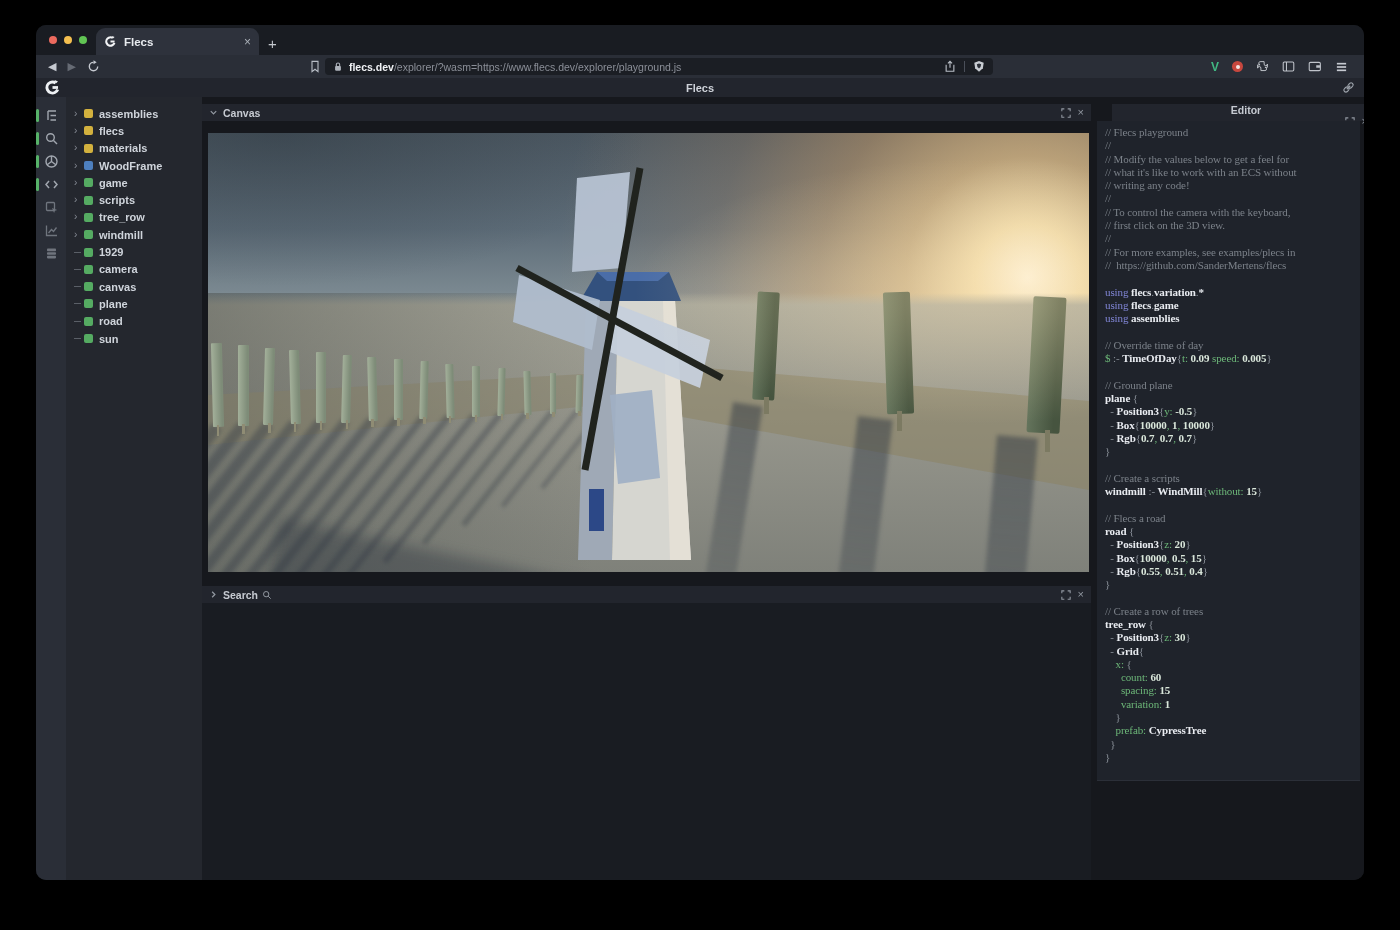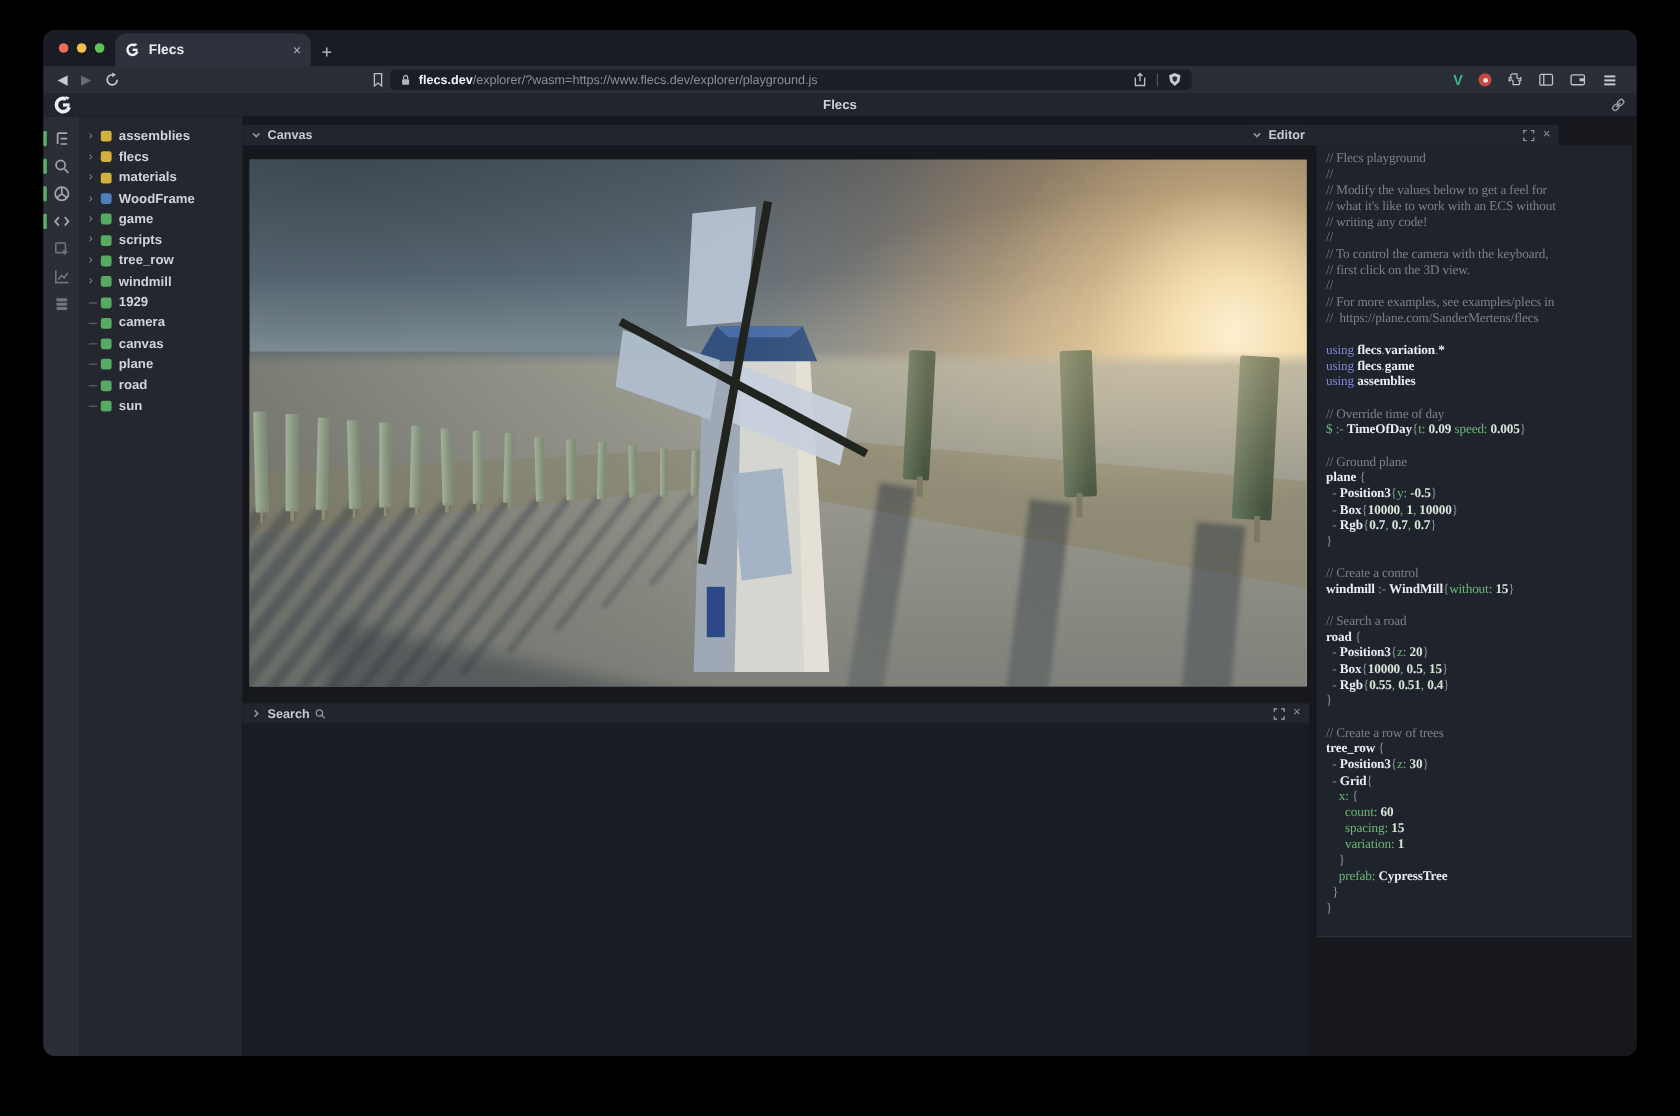--- a/index.html
+++ b/index.html
@@ -426,21 +426,21 @@
         </svg>
       <div class="ph-icons">
         <svg width="10" height="10" viewBox="0 0 12 12">
           <path d="M1 4 V1 H4 M8 1 H11 V4 M11 8 V11 H8 M4 11 H1 V8" fill="none" stroke="#9298a1" stroke-width="1.3"></path>
           </svg>
         <span class="ph-x">×</span>
       </div>
     </div>
     <div class="search-content"></div>
 
-    <div class="panel-header" style="left:1000px;top:7px;width:263px;">
+    <div class="panel-header" style="left:1076px;top:7px;width:263px;flex-direction:column;">
       <svg width="9" height="9" viewBox="0 0 10 10">
         <polyline points="2,3.5 5,6.5 8,3.5" fill="none" stroke="#9298a1" stroke-width="1.4"></polyline>
         </svg>
       <span class="ph-title">Editor</span>
       <div class="ph-icons">
         <svg width="10" height="10" viewBox="0 0 12 12">
           <path d="M1 4 V1 H4 M8 1 H11 V4 M11 8 V11 H8 M4 11 H1 V8" fill="none" stroke="#9298a1" stroke-width="1.3"></path>
           </svg>
         <span class="ph-x">×</span>
       </div>
@@ -449,40 +449,40 @@
         <div class="code-line"><span class="c">// Flecs playground</span></div>
         <div class="code-line"><span class="c">//</span></div>
         <div class="code-line"><span class="c">// Modify the values below to get a feel for</span></div>
         <div class="code-line"><span class="c">// what it's like to work with an ECS without</span></div>
         <div class="code-line"><span class="c">// writing any code!</span></div>
         <div class="code-line"><span class="c">//</span></div>
         <div class="code-line"><span class="c">// To control the camera with the keyboard,</span></div>
         <div class="code-line"><span class="c">// first click on the 3D view.</span></div>
         <div class="code-line"><span class="c">//</span></div>
         <div class="code-line"><span class="c">// For more examples, see examples/plecs in</span></div>
-        <div class="code-line"><span class="c">//  https://plane.com/SanderMertens/flecs</span></div>
+        <div class="code-line"><span class="c">//  https://github.com/SanderMertens/flecs</span></div>
         <div class="code-line"></div>
         <div class="code-line"><span class="k">using </span><span class="i">flecs</span><span class="p">.</span><span class="i">variation</span><span class="p">.</span><span class="i">*</span></div>
         <div class="code-line"><span class="k">using </span><span class="i">flecs</span><span class="p">.</span><span class="i">game</span></div>
         <div class="code-line"><span class="k">using </span><span class="i">assemblies</span></div>
         <div class="code-line"></div>
         <div class="code-line"><span class="c">// Override time of day</span></div>
         <div class="code-line"><span class="g">$ </span><span class="p">:- </span><span class="i">TimeOfDay</span><span class="p">{</span><span class="g">t: </span><span class="n">0.09 </span><span class="g">speed: </span><span class="n">0.005</span><span class="p">}</span></div>
         <div class="code-line"></div>
         <div class="code-line"><span class="c">// Ground plane</span></div>
         <div class="code-line"><span class="i">plane </span><span class="p">{</span></div>
         <div class="code-line"><span class="p">  - </span><span class="i">Position3</span><span class="p">{</span><span class="g">y: </span><span class="n">-0.5</span><span class="p">}</span></div>
         <div class="code-line"><span class="p">  - </span><span class="i">Box</span><span class="p">{</span><span class="n">10000</span><span class="g">, </span><span class="n">1</span><span class="g">, </span><span class="n">10000</span><span class="p">}</span></div>
         <div class="code-line"><span class="p">  - </span><span class="i">Rgb</span><span class="p">{</span><span class="n">0.7</span><span class="g">, </span><span class="n">0.7</span><span class="g">, </span><span class="n">0.7</span><span class="p">}</span></div>
         <div class="code-line"><span class="p">}</span></div>
         <div class="code-line"></div>
-        <div class="code-line"><span class="c">// Create a control</span></div>
+        <div class="code-line"><span class="c">// Create a scripts</span></div>
         <div class="code-line"><span class="i">windmill </span><span class="p">:- </span><span class="i">WindMill</span><span class="p">{</span><span class="g">without: </span><span class="n">15</span><span class="p">}</span></div>
         <div class="code-line"></div>
-        <div class="code-line"><span class="c">// Search a road</span></div>
+        <div class="code-line"><span class="c">// Flecs a road</span></div>
         <div class="code-line"><span class="i">road </span><span class="p">{</span></div>
         <div class="code-line"><span class="p">  - </span><span class="i">Position3</span><span class="p">{</span><span class="g">z: </span><span class="n">20</span><span class="p">}</span></div>
         <div class="code-line"><span class="p">  - </span><span class="i">Box</span><span class="p">{</span><span class="n">10000</span><span class="g">, </span><span class="n">0.5</span><span class="g">, </span><span class="n">15</span><span class="p">}</span></div>
         <div class="code-line"><span class="p">  - </span><span class="i">Rgb</span><span class="p">{</span><span class="n">0.55</span><span class="g">, </span><span class="n">0.51</span><span class="g">, </span><span class="n">0.4</span><span class="p">}</span></div>
         <div class="code-line"><span class="p">}</span></div>
         <div class="code-line"></div>
         <div class="code-line"><span class="c">// Create a row of trees</span></div>
         <div class="code-line"><span class="i">tree_row </span><span class="p">{</span></div>
         <div class="code-line"><span class="p">  - </span><span class="i">Position3</span><span class="p">{</span><span class="g">z: </span><span class="n">30</span><span class="p">}</span></div>
         <div class="code-line"><span class="p">  - </span><span class="i">Grid</span><span class="p">{</span></div>

